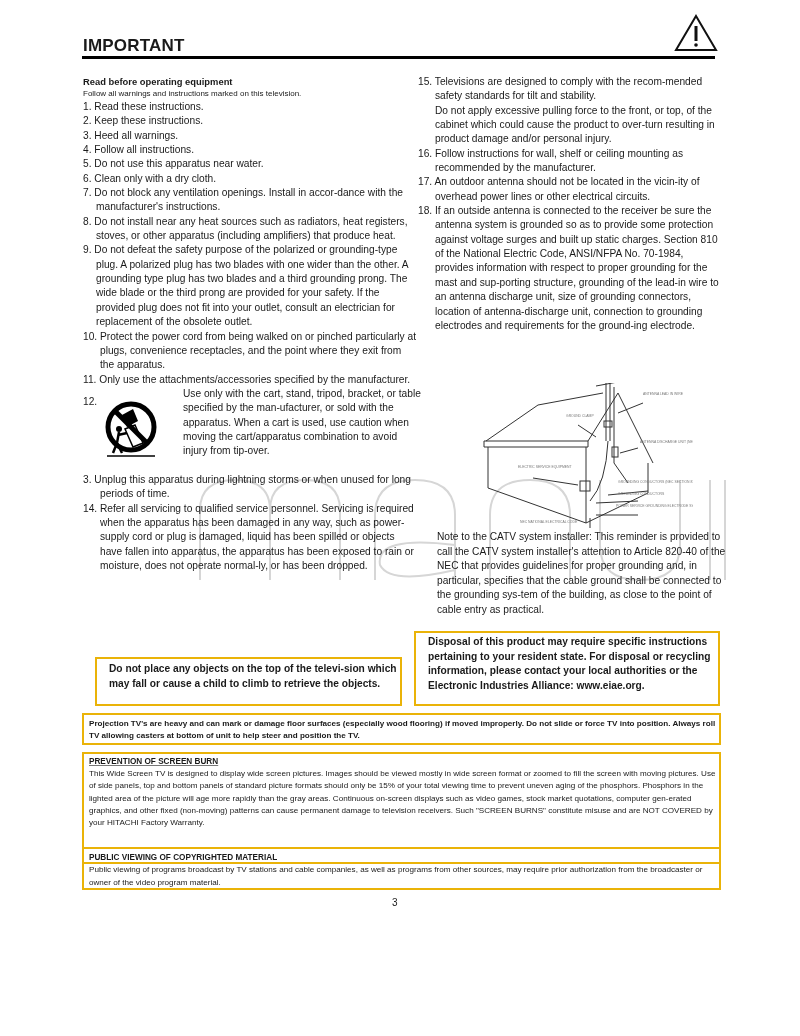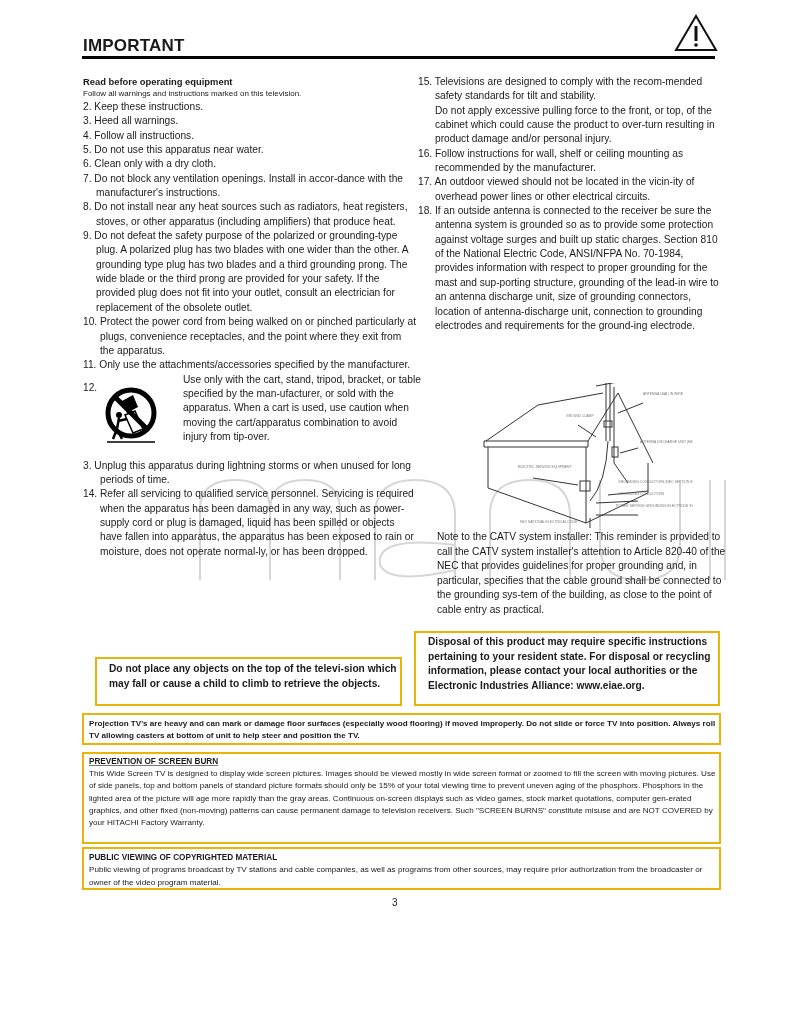--- a/index.html
+++ b/index.html
@@ -22,21 +22,21 @@
   .cart-icon { position:absolute; left:22px; top:14px; width:52px; height:60px; }
   .diagram { left:478px; top:383px; width:215px; height:148px; }
   .note { left:437px; top:530px; width:290px; font-size:10.2px; line-height:14.5px; }
   .box { border:2px solid #eab308; box-sizing:border-box; }
   .box-left { left:82px; top:657px; width:307px; height:49px; font-weight:bold;
               font-size:10.2px; line-height:14.6px; padding:3px 0 0 12px;margin-left:13px; }
   .box-right { left:414px; top:631px; width:306px; height:75px; font-weight:bold;
                font-size:10.2px; line-height:14.6px; padding:2px 0 0 12px; }
   .box-proj { left:82px; top:713px; width:639px; height:32px; font-weight:bold;
               font-size:8.1px; line-height:11.8px; padding:3px 0 0 5px; }
-  .box-burn { left:82px; top:752px; width:639px; height:92px;
+  .box-burn { left:82px; top:752px; width:639px; height:112px;
               font-size:8.1px; line-height:12.2px; padding:2px 0 0 5px; }
   .box-copy { left:82px; top:847px; width:639px; height:43px;
               font-size:8.1px; line-height:12.3px; padding:3px 0 0 5px; }
   .box-head { font-weight:bold; font-size:8.2px; }
   .uline { text-decoration:underline; text-decoration-color:#777; }
   .page-num { left:392px; top:897px; font-size:10px; }
   .watermark { left:190px; top:475px; width:560px; height:110px; pointer-events:none; }
 </style>
 </head>
 <body>
@@ -55,20 +55,21 @@
     <path d="M185 105 V40 Q185 5 225 5 Q265 5 265 40 V105 M265 70 Q185 60 190 90 Q200 110 265 95"></path>
     <path d="M300 105 V40 Q300 5 340 5 Q380 5 380 40 V105"></path>
     <path d="M410 5 V70 Q410 105 450 105 Q490 105 490 70 V5"></path>
     <path d="M520 5 V105 M535 5 V105"></path>
   </g>
 </svg>
 
 <div class="abs col col-left">
   <div class="sub-heading">Read before operating equipment</div>
   <div class="sub-intro">Follow all warnings and instructions marked on this television.</div>
+  <div class="item"><span>1.</span> <span>Read these instructions.</span></div>
   <div class="item"><span>2.</span> <span>Keep these instructions.</span></div>
   <div class="item"><span>3.</span> <span>Heed all warnings.</span></div>
   <div class="item"><span>4.</span> <span>Follow all instructions.</span></div>
   <div class="item"><span>5.</span> <span>Do not use this apparatus near water.</span></div>
   <div class="item"><span>6.</span> <span>Clean only with a dry cloth.</span></div>
   <div class="item"><span>7.</span> <span>Do not block any ventilation openings. Install in accor-dance with the manufacturer's instructions.</span></div>
   <div class="item"><span>8.</span> <span>Do not install near any heat sources such as radiators, heat registers, stoves, or other apparatus (including amplifiers) that produce heat.</span></div>
   <div class="item"><span>9.</span> <span>Do not defeat the safety purpose of the polarized or grounding-type plug. A polarized plug has two blades with one wider than the other. A grounding type plug has two blades and a third grounding prong. The wide blade or the third prong are provided for your safety. If the provided plug does not fit into your outlet, consult an electrician for replacement of the obsolete outlet.</span></div>
   <div class="item wide"><span>10.</span> <span>Protect the power cord from being walked on or pinched particularly at plugs, convenience receptacles, and the point where they exit from the apparatus.</span></div>
   <div class="item wide"><span>11.</span> <span>Only use the attachments/accessories specified by the manufacturer.</span></div>
@@ -88,21 +89,21 @@
   <div class="item wide"><span>3.</span> <span>Unplug this apparatus during lightning storms or when unused for long periods of time.</span></div>
   <div class="item wide"><span>14.</span> <span>Refer all servicing to qualified service personnel. Servicing is required when the apparatus has been damaged in any way, such as power-supply cord or plug is damaged, liquid has been spilled or objects have fallen into apparatus, the apparatus has been exposed to rain or moisture, does not operate normal-ly, or has been dropped.</span></div>
 </div>
 
 <div class="abs col col-right">
   <div class="item wide">
     <span>15.</span> <span>Televisions are designed to comply with the recom-mended safety standards for tilt and stability.</span><br>
     <span>Do not apply excessive pulling force to the front, or top, of the cabinet which could cause the product to over-turn resulting in product damage and/or personal injury.</span>
   </div>
   <div class="item wide"><span>16.</span> <span>Follow instructions for wall, shelf or ceiling mounting as recommended by the manufacturer.</span></div>
-  <div class="item wide"><span>17.</span> <span>An outdoor viewed should not be located in the vicin-ity of overhead power lines or other electrical circuits.</span></div>
+  <div class="item wide"><span>17.</span> <span>An outdoor antenna should not be located in the vicin-ity of overhead power lines or other electrical circuits.</span></div>
   <div class="item wide"><span>18.</span> <span>If an outside antenna is connected to the receiver be sure the antenna system is grounded so as to provide some protection against voltage surges and built up static charges. Section 810 of the National Electric Code, ANSI/NFPA No. 70-1984, provides information with respect to proper grounding for the mast and sup-porting structure, grounding of the lead-in wire to an antenna discharge unit, size of grounding connectors, location of antenna-discharge unit, connection to grounding electrodes and requirements for the ground-ing electrode.</span></div>
 </div>
 
 <svg class="abs diagram" viewBox="0 0 215 148">
   <g fill="none" stroke="#333" stroke-width="1">
 
     <polyline points="8,58 60,22 125,10"></polyline>
     <polygon points="6,58 110,58 110,64 6,64"></polygon>
     <line x1="110" y1="58" x2="140" y2="10"></line>
     <line x1="140" y1="10" x2="175" y2="80"></line>

